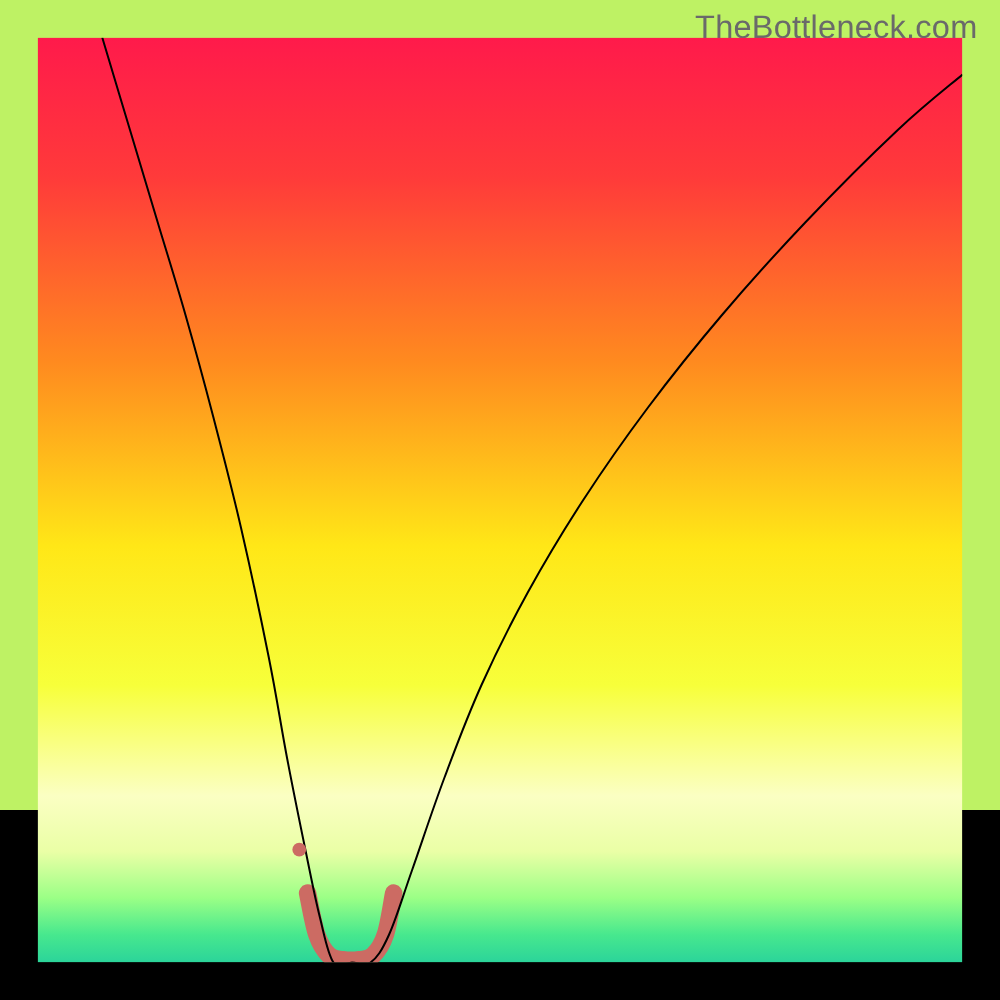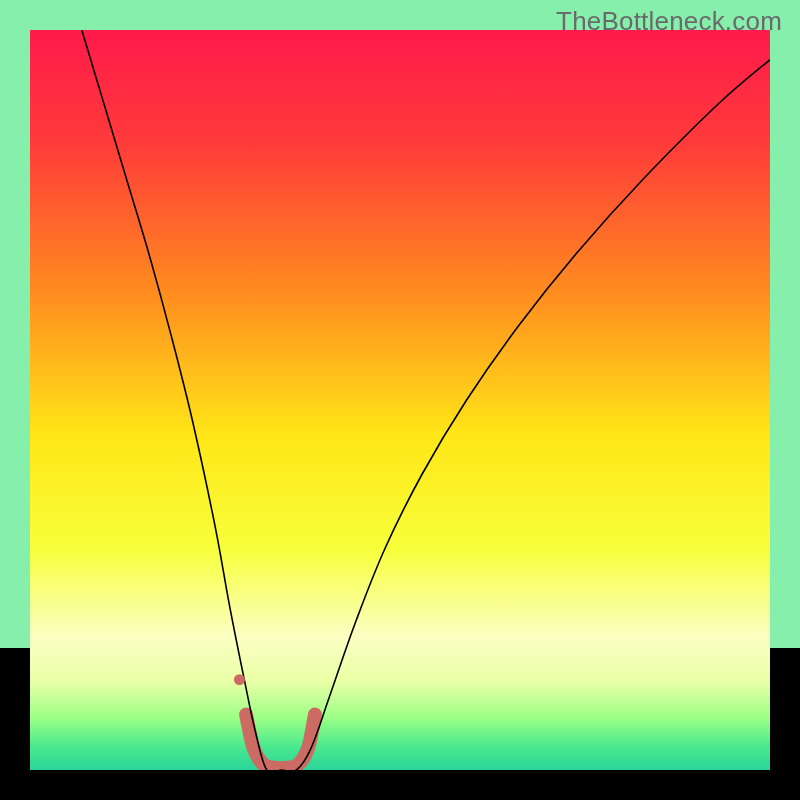--- a/index.html
+++ b/index.html
@@ -9,21 +9,21 @@
     height: 800px;
     overflow: hidden;
     background: #000;
     font-family: Arial, Helvetica, sans-serif;
   }
   .frame {
     position: absolute;
     top: 0; left: 0;
     width: 800px;
     height: 648px;
-    background: #86efac;
+    background: #bef264;
   }
   .plot-area {
     position: absolute;
     top: 30px;
     left: 30px;
     width: 740px;
     height: 740px;
     overflow: hidden;
   }
   .watermark {

